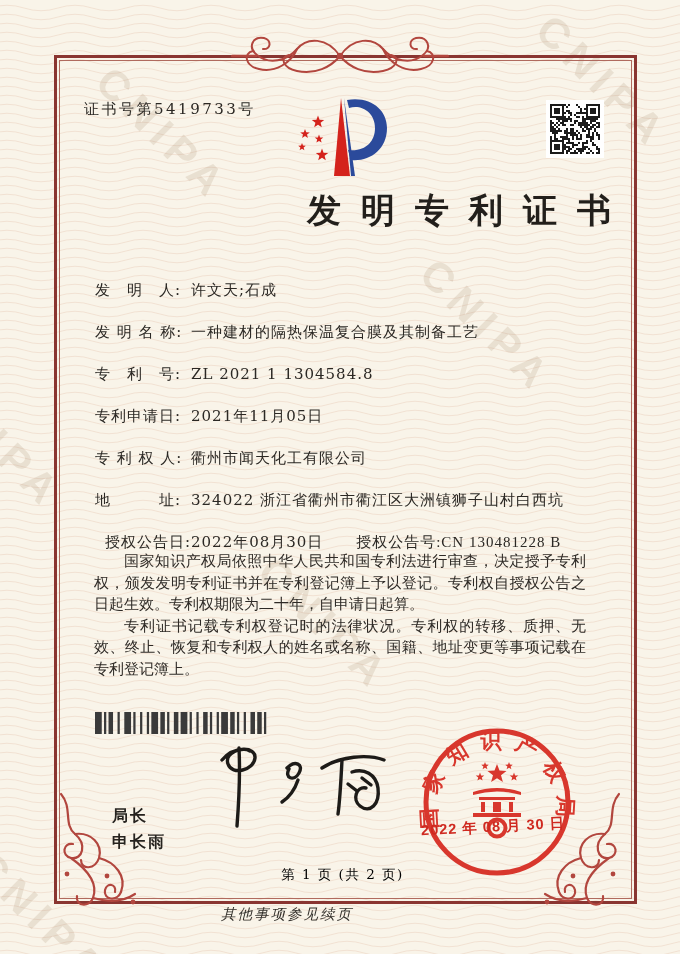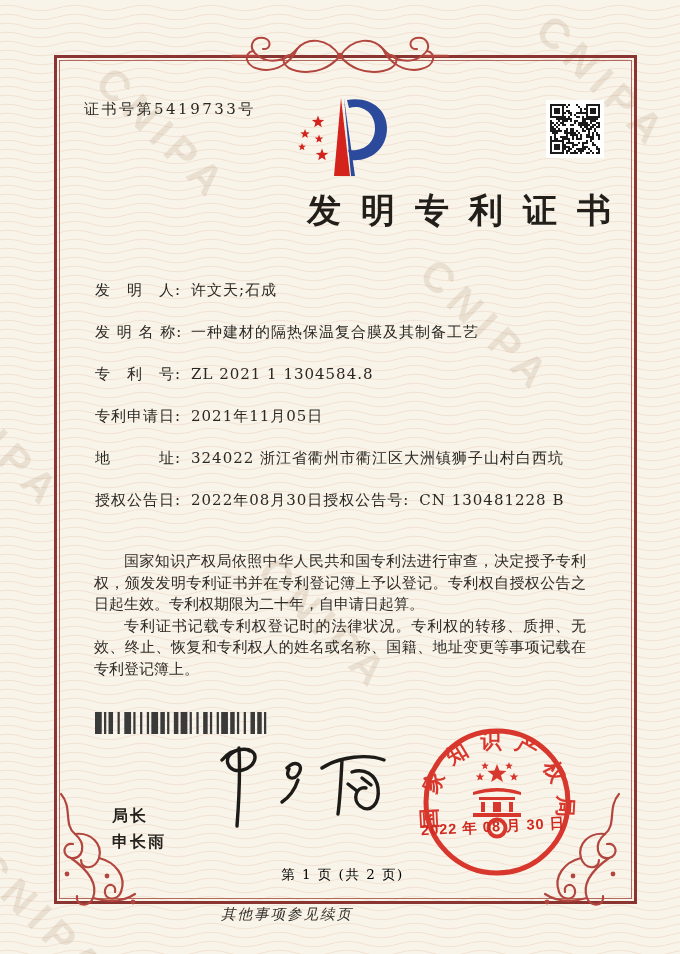--- a/index.html
+++ b/index.html
@@ -14,22 +14,22 @@
   .cert-no{position:absolute;left:84px;top:100px;font-size:15px;letter-spacing:2.5px;color:#2b2824;}
   .logo{position:absolute;left:297px;top:94px;}
   .qr-wrap{position:absolute;left:546px;top:100px;width:58px;height:58px;background:#ffffff;
         display:flex;align-items:center;justify-content:center;}
   .title{position:absolute;left:54px;top:188px;width:577px;text-align:right;font-size:34px;
         font-weight:bold;letter-spacing:20px;text-indent:20px;color:#221f1b;}
   .fields{position:absolute;left:95px;top:279px;width:500px;font-size:15px;color:#2b2824;}
   .frow{display:flex;line-height:22px;margin-bottom:20px;letter-spacing:1px;}
   .lab{flex:0 0 96px;white-space:nowrap;}
   .val{white-space:nowrap;}
-  .grant{display:flex;line-height:22px;letter-spacing:1px;}
-  .grant .pair2{display:flex;}
+  .grant{display:flex;line-height:22px;letter-spacing:1px;text-align:right;}
+  .grant .pair2{margin-left:22px;display:flex;font-family:Liberation Serif, serif;}
   .body-text{position:absolute;left:94px;top:551px;width:492px;font-size:15px;line-height:21.5px;
         text-align:justify;color:#2e2a26;}
   .body-text p{margin:0;text-indent:2em;}
   .barcode{position:absolute;left:95px;top:712px;}
   .signer{position:absolute;left:112px;font-family:"Liberation Sans","DejaVu Sans",sans-serif;
         font-weight:600;font-size:16px;letter-spacing:2px;color:#26231f;margin-top:40px;}
   .signer.t1{top:766px;} .signer.t2{top:792px;}
   .signature{position:absolute;left:192px;top:738px;}
   .seal{position:absolute;left:417px;top:722px;opacity:0.92;}
   .seal-date{position:absolute;left:421px;top:817px;width:165px;font-size:14.5px;font-weight:bold;
@@ -568,20 +568,24 @@
     </div>
     <div class="frow">
       <span class="lab">专　利　号:</span>
       <span class="val">ZL 2021 1 1304584.8</span>
     </div>
     <div class="frow">
       <span class="lab">专利申请日:</span>
       <span class="val">2021年11月05日</span>
     </div>
     <div class="frow">
+      <span class="lab">专 利 权 人:</span>
+      <span class="val">衢州市闻天化工有限公司</span>
+    </div>
+    <div class="frow">
       <span class="lab">地　　　址:</span>
       <span class="val">324022 浙江省衢州市衢江区大洲镇狮子山村白西坑</span>
     </div>
     <div class="grant">
       <span class="lab">授权公告日:</span>
       <span class="val">2022年08月30日</span>
       <span class="pair2">
         <span class="lab">授权公告号:</span>
         <span class="val">CN 130481228 B</span>
       </span>

